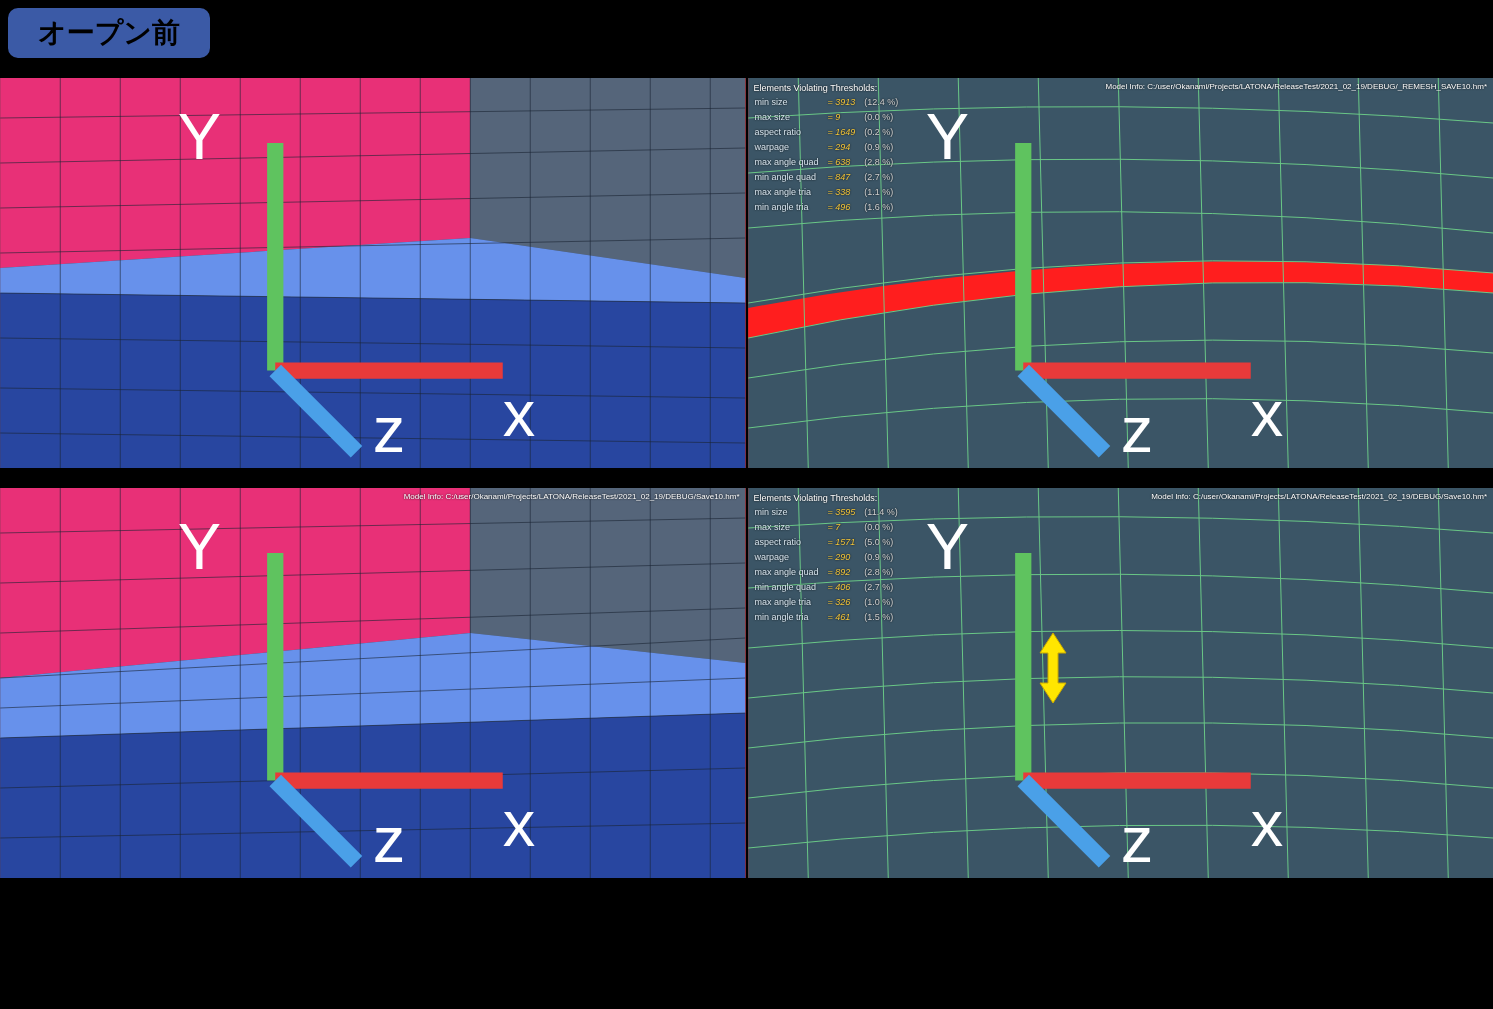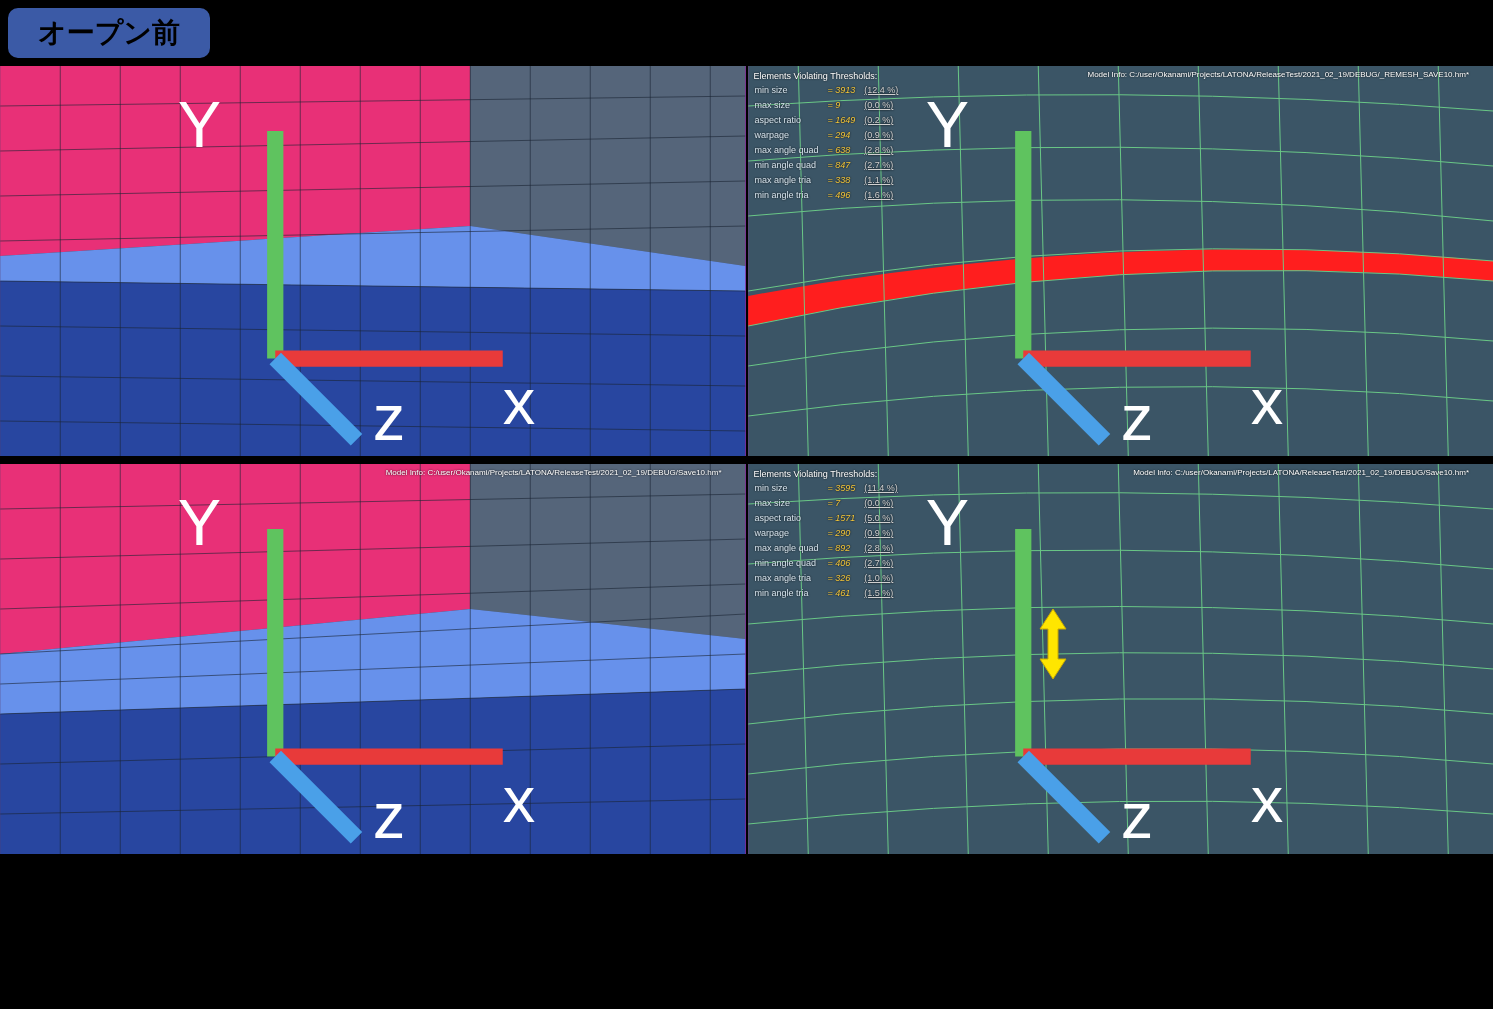--- a/index.html
+++ b/index.html
@@ -19,37 +19,38 @@
     font-weight: 700;
     font-size: 28px;
     padding: 6px 30px;
     margin: 6px 0 6px 6px;
     text-align: right;
   }
   .panels-row { display: flex; gap: 2px; }
   .panel {
     position: relative;
     width: 827px; height: 390px;
-    background: #a21caf;
+    background: #b91c1c;
     overflow: hidden;
+    margin-top: 12px;
   }
   .panel svg { position: absolute; left:0; top:0; width:100%; height:100%; }
   .stats {
     position: absolute; left: 6px; top: 4px;
     color: #fff; font-size: 9px; line-height: 13px;
     text-shadow: 0 0 2px #000;
     white-space: nowrap;
   }
   .stats table { border-collapse: collapse; }
   .stats td { padding-right: 8px; }
   .stats .lab { color: #d8e6f0; }
   .stats .val { color: #f5c73a; font-style: italic; }
-  .stats .pct { color: #d0d0d0; text-decoration: underline; }
+  .stats .pct { color: #d0d0d0; }
   .model-info {
-    position: absolute; right: 24px; top: 4px;
+    position: absolute; right: 6px; top: 4px;
     color: #fff; font-size: 8px;
     text-shadow: 0 0 2px #000;
   }
   .triad { position:absolute; left:6px; bottom:6px; width:48px; height:48px; }
   .triad text { font-size:8px; fill:#fff; }
 </style>
 </head>
 <body>
 
 <div class="frame">

